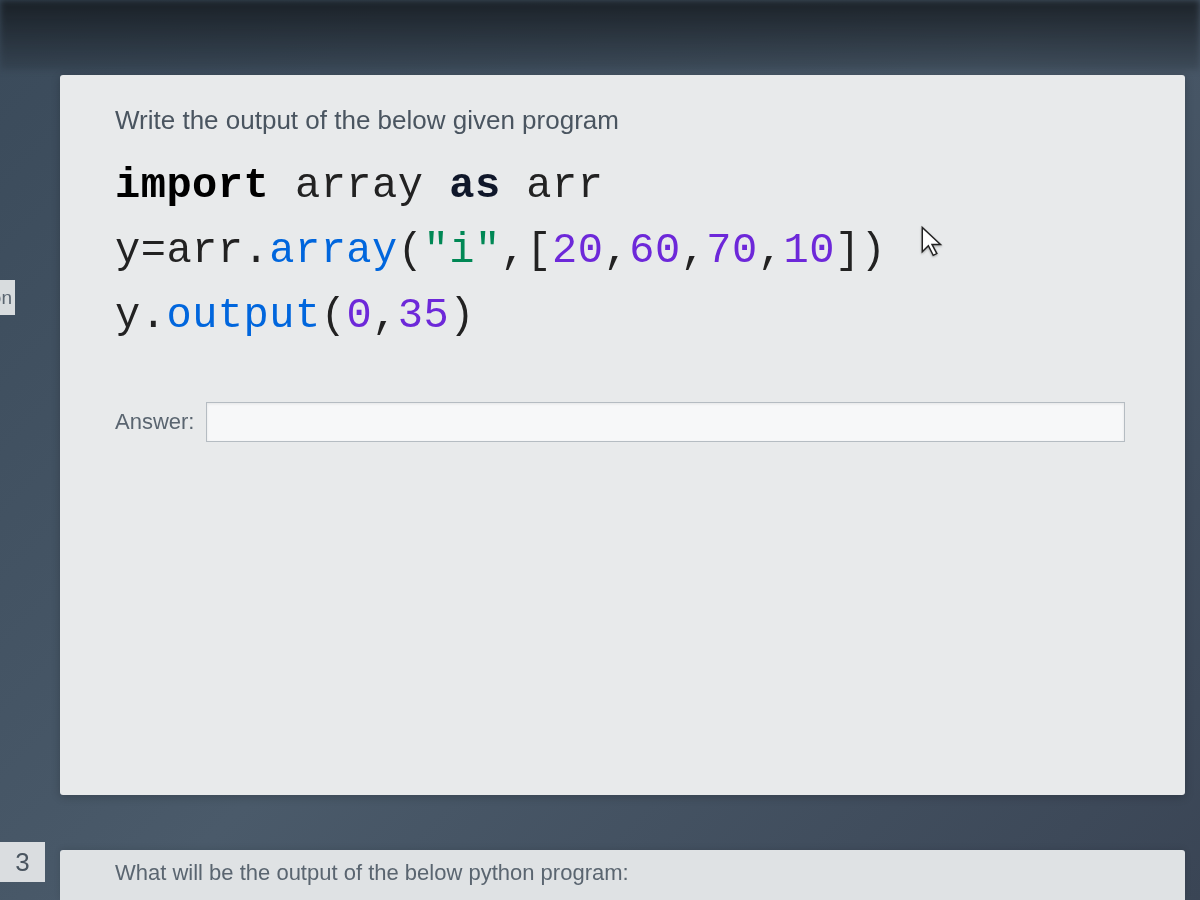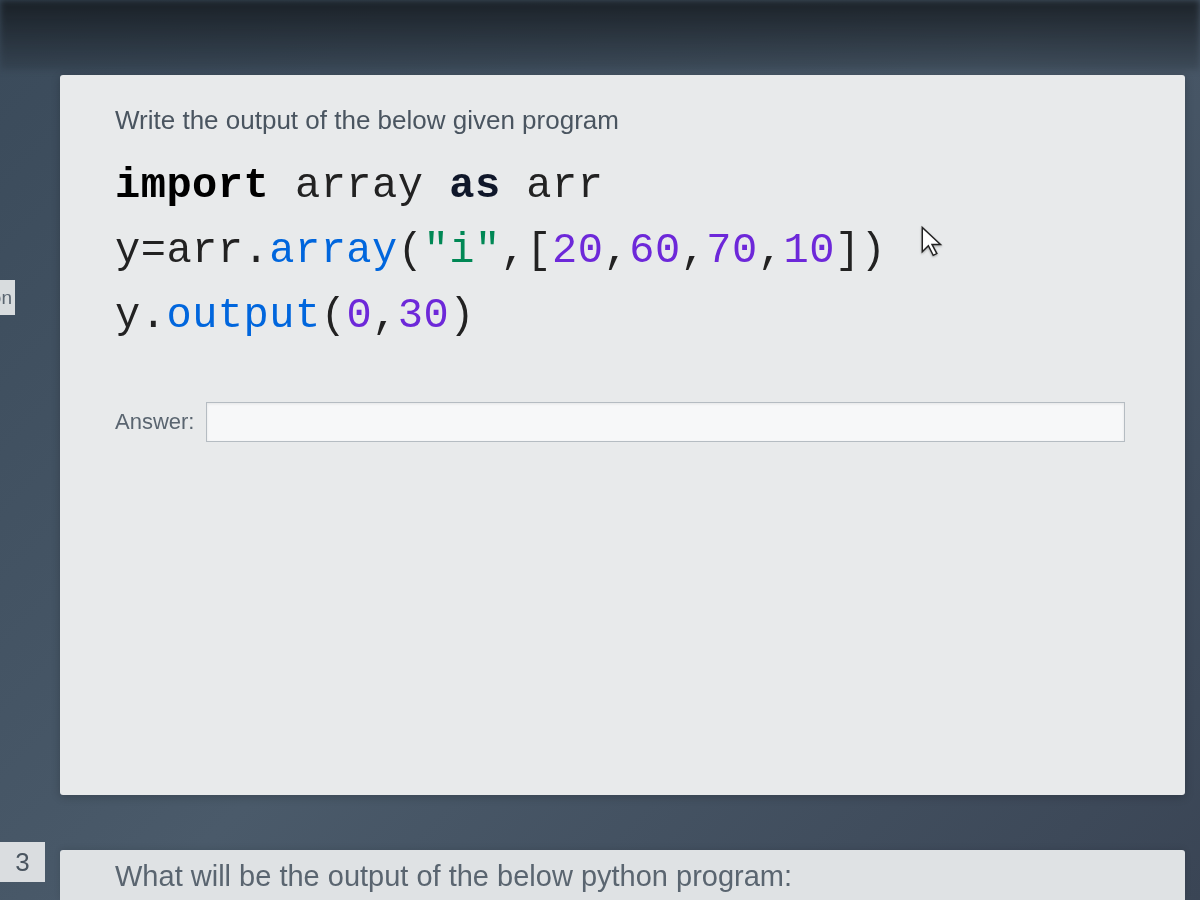--- a/index.html
+++ b/index.html
@@ -124,21 +124,21 @@
       left: 60px;
       right: 15px;
       height: 50px;
       background: #dfe2e4;
       border-radius: 3px 3px 0 0;
       padding: 10px 40px 0 55px;
       box-shadow: 0 -1px 6px rgba(0,0,0,0.1);
       overflow: hidden;
     }
     .bottom-text {
-      font-size: 29px;
+      font-size: 22px;
       color: #5a6570;
       white-space: nowrap;
     }
     .cursor-icon {
       position: absolute;
       top: 225px;
       left: 918px;
       pointer-events: none;
     }
     .cursor-icon svg {
@@ -159,21 +159,21 @@
   <div class="question-prompt">Write the output of the below given program</div>
 
   <div class="code-block">
     <div>
       <span class="kw-blue">import</span><span> </span><span class="plain">array</span><span> </span><span class="kw-orange">as</span><span> </span><span class="plain">arr</span>
     </div>
     <div>
       <span class="plain">y=arr.</span><span class="fn-blue">array</span><span class="plain">(</span><span class="str-green">"i"</span><span class="plain">,[</span><span class="num-red">20</span><span class="plain">,</span><span class="num-red">60</span><span class="plain">,</span><span class="num-red">70</span><span class="plain">,</span><span class="num-red">10</span><span class="plain">])</span>
     </div>
     <div>
-      <span class="plain">y.</span><span class="fn-blue">output</span><span class="plain">(</span><span class="num-red">0</span><span class="plain">,</span><span class="num-red">30</span><span class="plain">)</span>
+      <span class="plain">y.</span><span class="fn-blue">output</span><span class="plain">(</span><span class="num-red">0</span><span class="plain">,</span><span class="num-red">35</span><span class="plain">)</span>
     </div>
   </div>
 
   <div class="answer-row">
     <span class="answer-label">Answer:</span>
     <input type="text" class="answer-input" value="" style="">
   </div>
 </div>
 
 <div class="bottom-panel">

